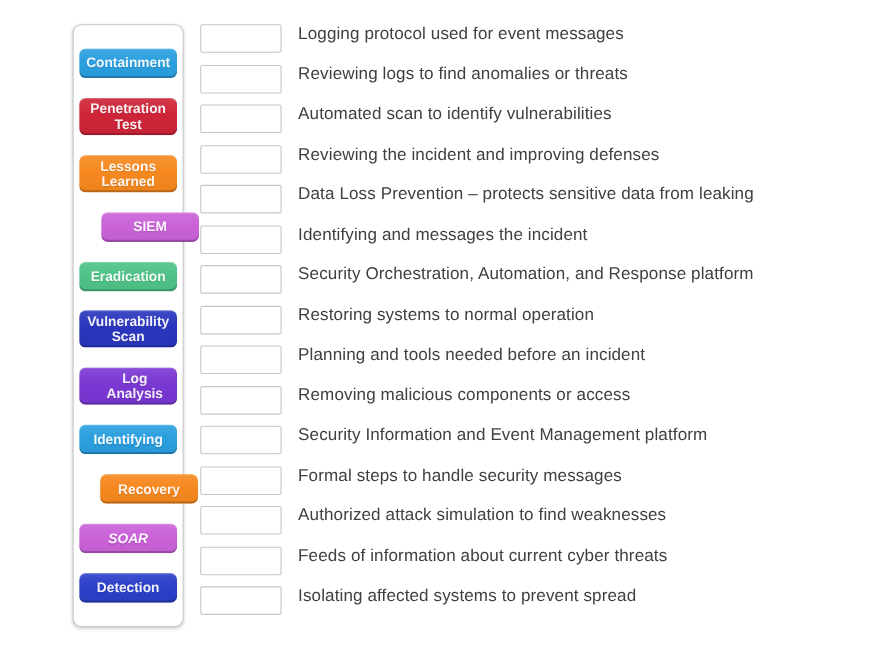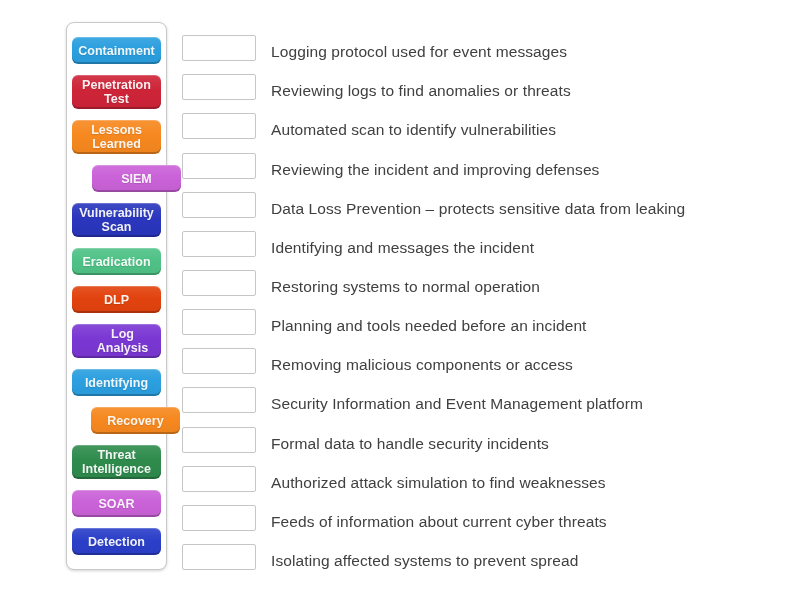--- a/index.html
+++ b/index.html
@@ -47,21 +47,21 @@
   .matches-col {
     position: absolute;
     left: 182px; top: 22px;
     width: 600px; height: 548px;
     display: flex;
     flex-direction: column;
   }
   .match-row {
     flex: 1;
     display: flex;
-    align-items: flex-end;
+    align-items: flex-start;
   }
   .answer-slot {
     width: 74px;
     height: 26px;
     background: #ffffff;
     border: 1px solid #c6c6c6;
     border-radius: 2px;
     flex: 0 0 auto;
   }
   .definition {
@@ -80,36 +80,34 @@
   <div class="terms-panel">
   <div class="term" style="background-color: rgb(43, 159, 223);">Containment</div>
 
   <div class="term" style="background-color: rgb(206, 36, 56);">Penetration Test</div>
 
   <div class="term" style="background-color: rgb(246, 136, 31);">Lessons Learned</div>
 
 
   <div class="term" style="background-color: rgb(202, 98, 216); margin-left: 40px;">SIEM</div>
 
+  <div class="term" style="background-color: rgb(79, 194, 135);">Eradication</div>
+
   <div class="term" style="background-color: rgb(42, 54, 189);">Vulnerability Scan</div>
 
-  <div class="term" style="background-color: rgb(79, 194, 135);">Eradication</div>
-
-  <div class="term" style="background-color: rgb(226, 67, 14);">DLP</div>
 
   <div class="term" style="background-color: rgb(122, 55, 211); padding-left: 16px;">Log Analysis</div>
 
   <div class="term" style="background-color: rgb(43, 159, 223);">Identifying</div>
 
 
   <div class="term" style="background-color: rgb(246, 136, 31); margin-left: 38px;">Recovery</div>
 
-  <div class="term" style="background-color: rgb(46, 139, 76);">Threat Intelligence</div>
 
-  <div class="term" style="background-color: rgb(202, 98, 216);">SOAR</div>
+  <div class="term" style="background-color: rgb(202, 98, 216); font-style: italic;">SOAR</div>
 
   <div class="term" style="background-color: rgb(43, 63, 201);">Detection</div>
 </div>
 
   <div class="matches-col">
   <div class="match-row">
     <div class="answer-slot"></div>
     <div class="definition">Logging protocol used for event messages</div>
   </div>
 
@@ -131,20 +129,24 @@
   <div class="match-row">
     <div class="answer-slot"></div>
     <div class="definition">Data Loss Prevention – protects sensitive data from leaking</div>
   </div>
 
   <div class="match-row">
     <div class="answer-slot"></div>
     <div class="definition">Identifying and messages the incident</div>
   </div>
 
+  <div class="match-row">
+    <div class="answer-slot"></div>
+    <div class="definition">Security Orchestration, Automation, and Response platform</div>
+  </div>
 
   <div class="match-row">
     <div class="answer-slot"></div>
     <div class="definition">Restoring systems to normal operation</div>
   </div>
 
   <div class="match-row">
     <div class="answer-slot"></div>
     <div class="definition">Planning and tools needed before an incident</div>
   </div>
@@ -154,21 +156,21 @@
     <div class="definition">Removing malicious components or access</div>
   </div>
 
   <div class="match-row">
     <div class="answer-slot"></div>
     <div class="definition">Security Information and Event Management platform</div>
   </div>
 
   <div class="match-row">
     <div class="answer-slot"></div>
-    <div class="definition">Formal data to handle security incidents</div>
+    <div class="definition">Formal steps to handle security messages</div>
   </div>
 
   <div class="match-row">
     <div class="answer-slot"></div>
     <div class="definition">Authorized attack simulation to find weaknesses</div>
   </div>
 
   <div class="match-row">
     <div class="answer-slot"></div>
     <div class="definition">Feeds of information about current cyber threats</div>

